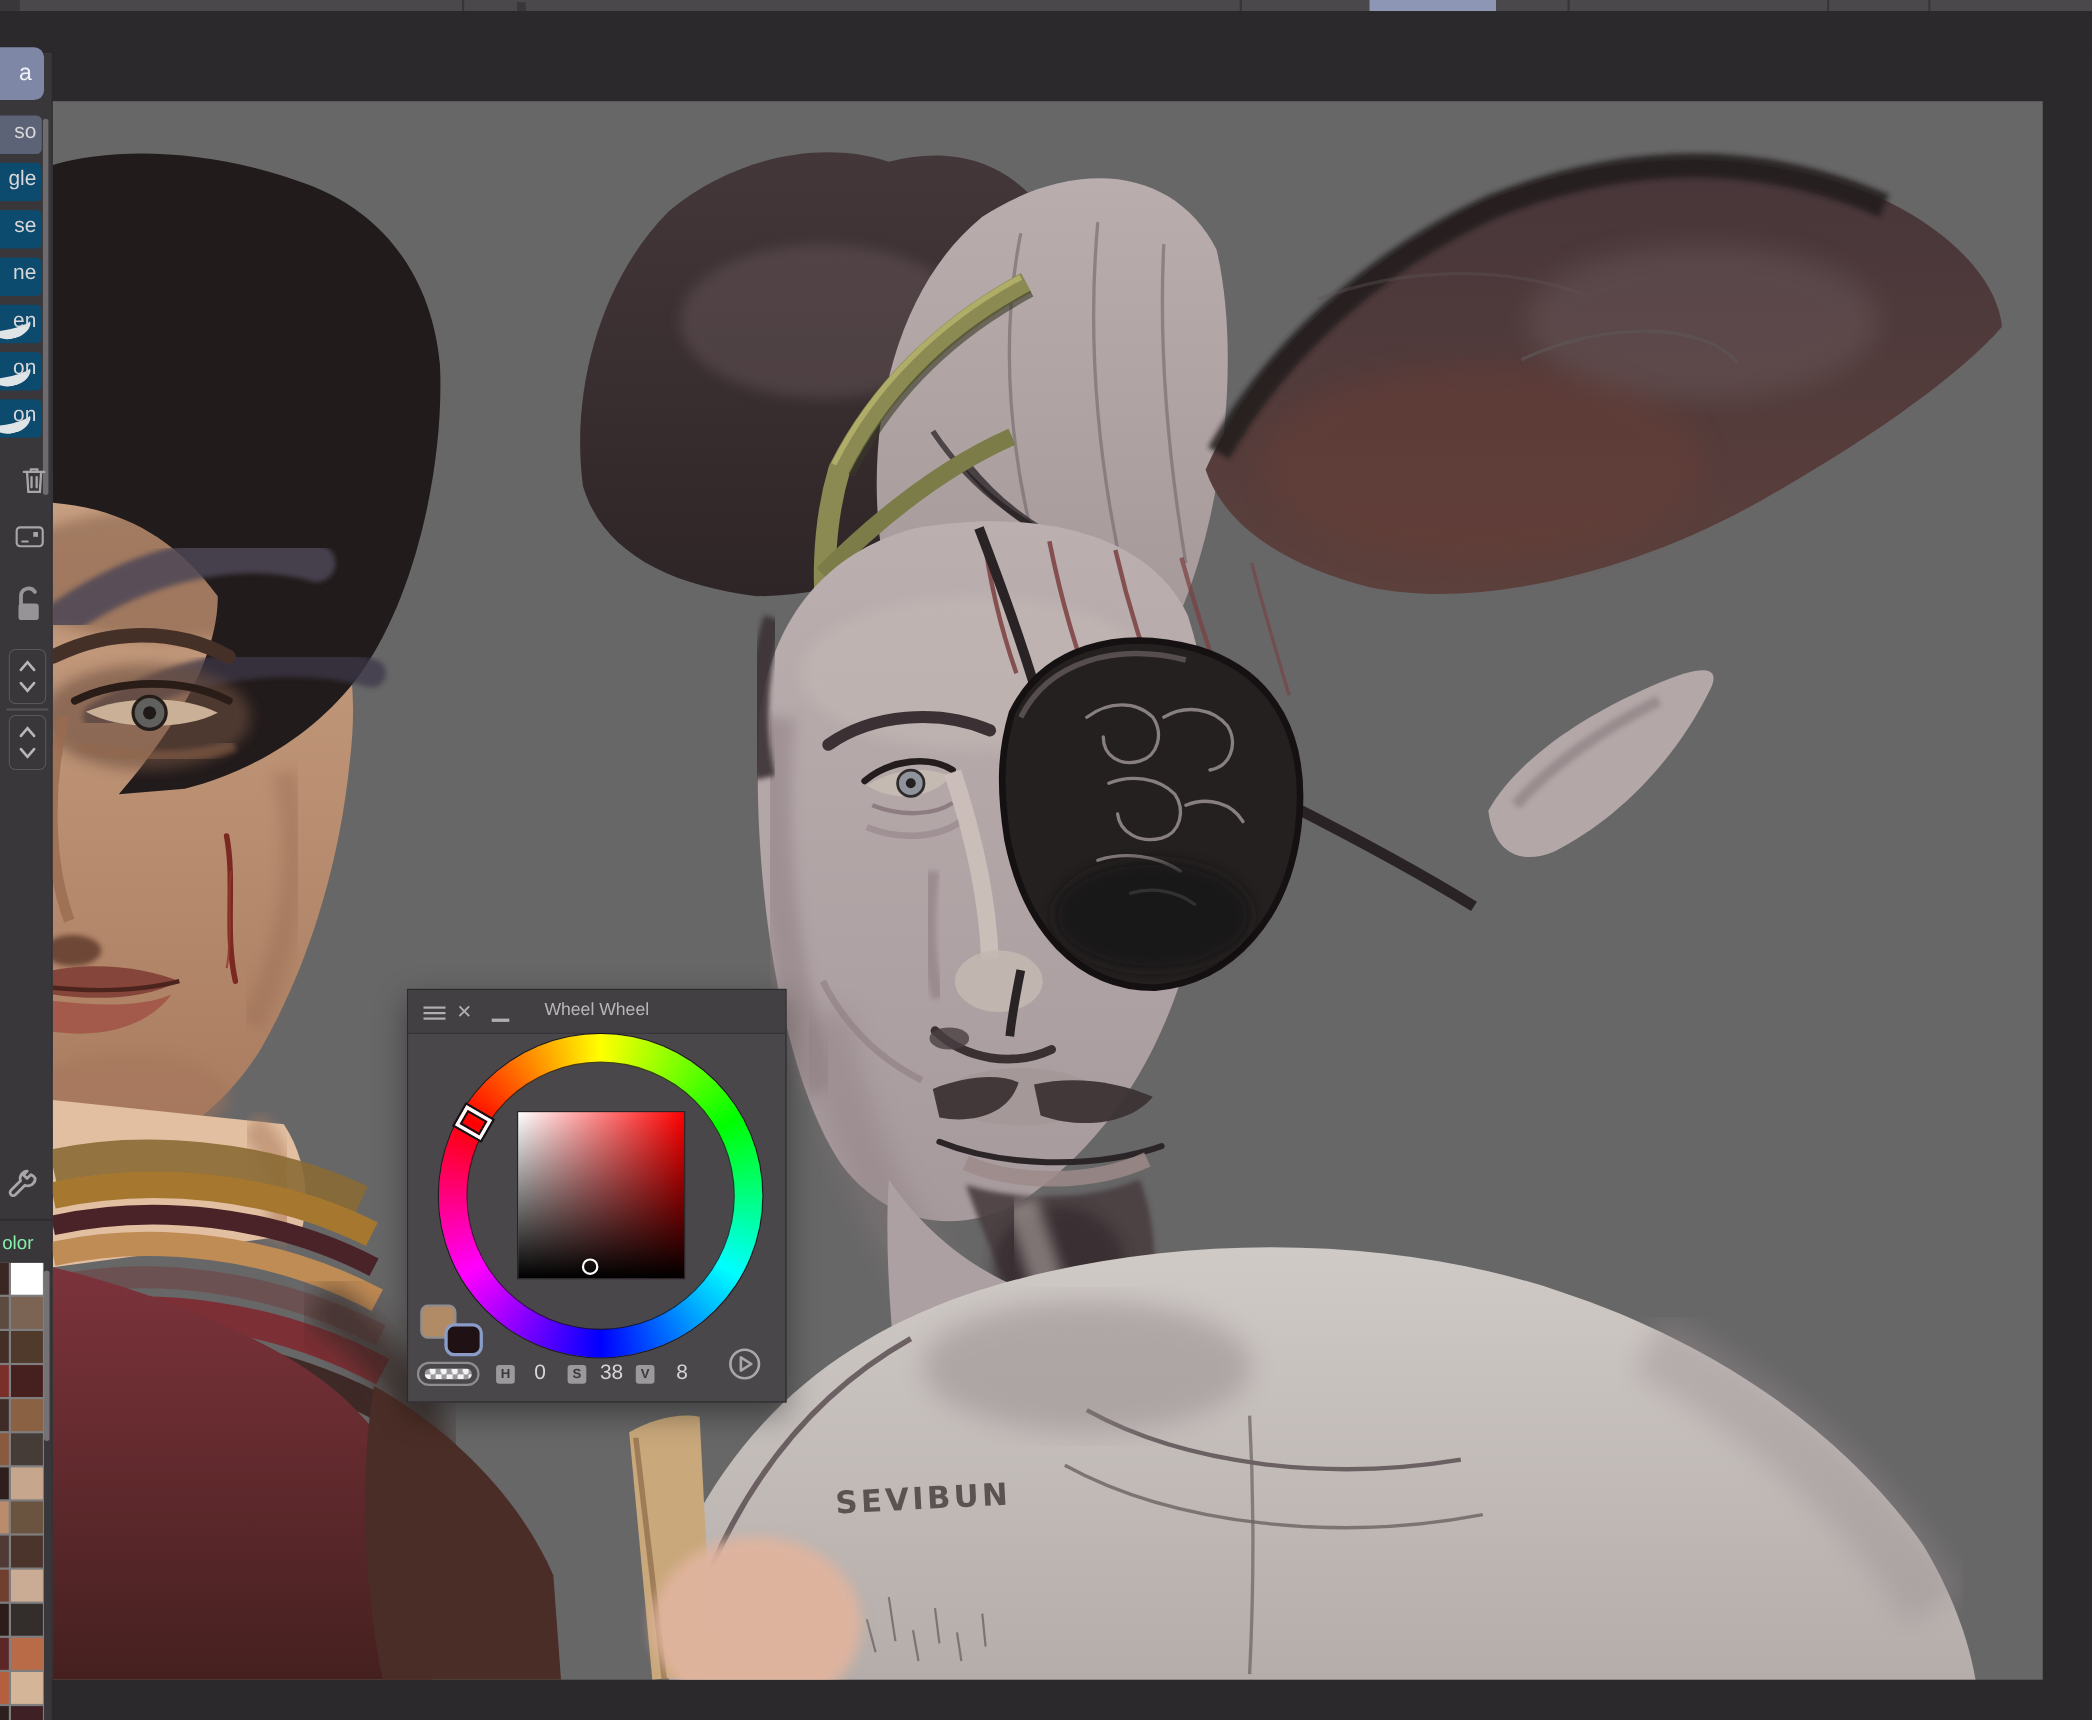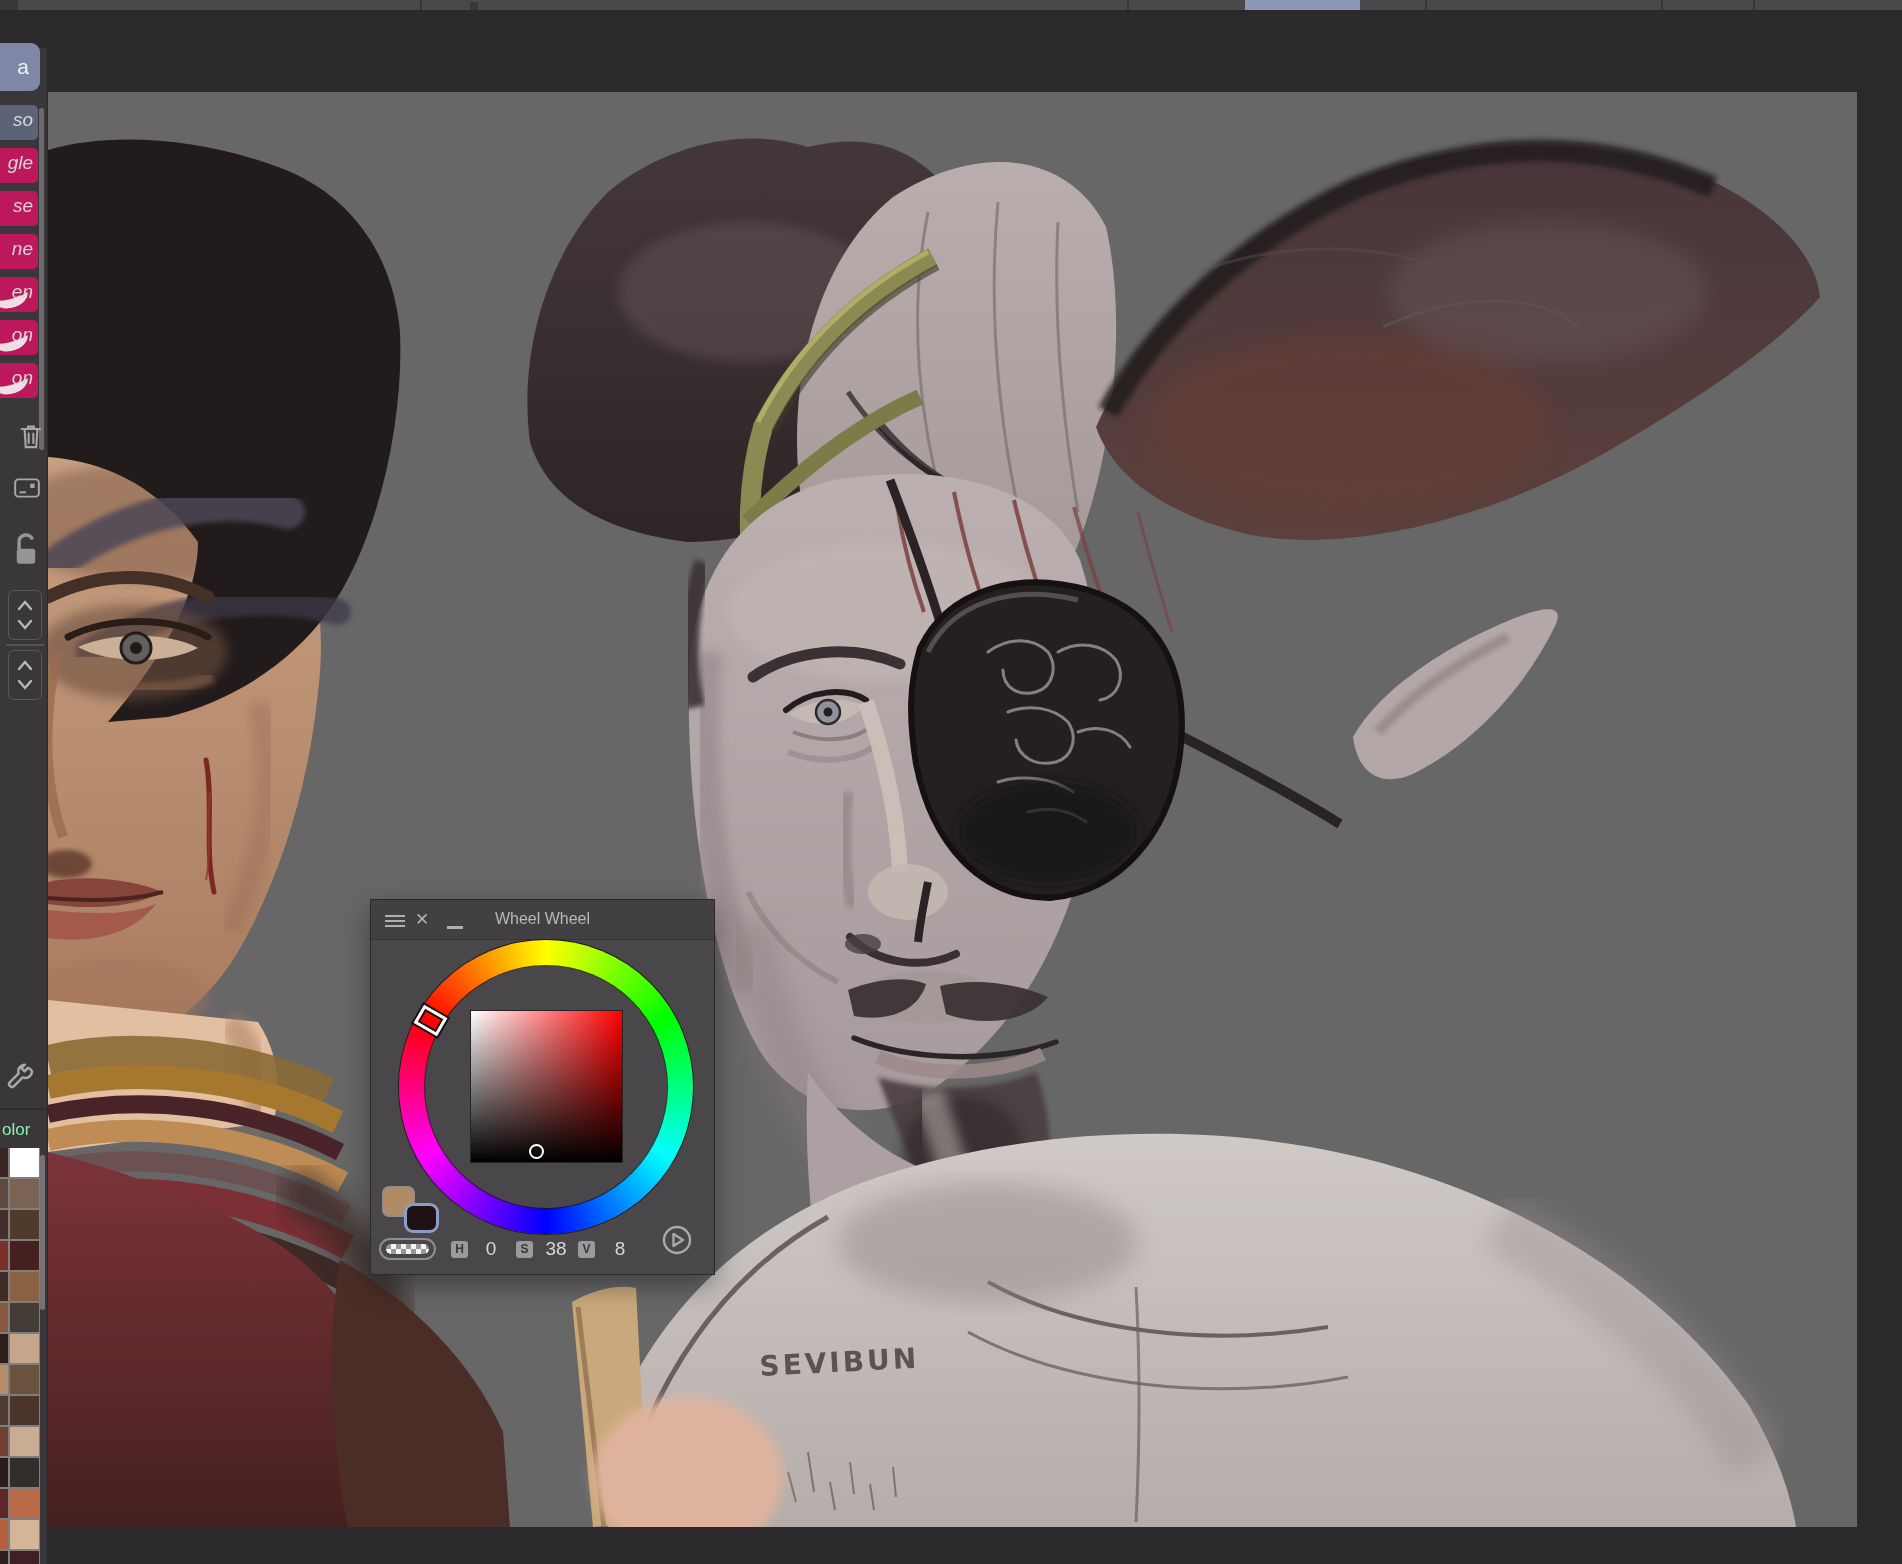--- a/index.html
+++ b/index.html
@@ -23,24 +23,24 @@
   .tab2{left:247px;width:384px;background:#8c96b4;color:#f6f7fb;}
   .tab2 .dot{background:#ccd1df;}
   .tab-overflow{position:absolute;right:6px;top:14px;width:24px;height:24px;color:#c9c7ca;}
 
   
   .sidebar{position:absolute;left:0;top:48px;width:47px;height:1516px;background:#3a373a;}
   .corner-tab{position:absolute;left:0;top:-5px;width:40px;height:48px;background:#7e88a6;
       border-radius:0 9px 9px 0;color:#f0f1f6;font-size:21px;display:flex;
       align-items:center;justify-content:flex-end;padding-right:11px;box-sizing:border-box;}
   .tool-list{position:absolute;left:0;top:57px;width:38px;}
-  .tool-item{position:relative;width:38px;height:35px;margin-bottom:8px;background:#be185d;
+  .tool-item{position:relative;width:38px;height:35px;margin-bottom:8px;background:#0c4a6e;
       border-radius:0 5px 5px 0;overflow:hidden;}
   .tool-item.selected{background:#5c6377;}
-  .tool-label{position:absolute;right:5px;top:4px;font-size:19px;color:#d8d6d8;font-style:italic;}
+  .tool-label{position:absolute;right:5px;top:4px;font-size:19px;color:#d8d6d8;}
   .swoosh{position:absolute;left:-8px;top:6px;width:36px;height:16px;
       border-bottom:9px solid #f2f1f0;border-radius:50%;transform:rotate(-14deg);opacity:.92;}
   .side-scroll{position:absolute;left:39px;top:60px;width:5px;height:342px;
       background:#6e6b6e;border-radius:3px;}
   .side-icon{position:absolute;color:#a8a6a9;}
   .stepper{position:absolute;left:8px;width:34px;height:50px;border:1px solid #5a575a;
       border-radius:6px;box-sizing:border-box;}
   .side-divider{position:absolute;left:6px;width:38px;height:2px;background:#555255;}
   .color-divider{position:absolute;left:0;top:1060px;width:47px;height:2px;background:#2f2c2f;}
   .color-header{position:absolute;left:2px;top:1072px;font-size:17px;color:#86efac;}

